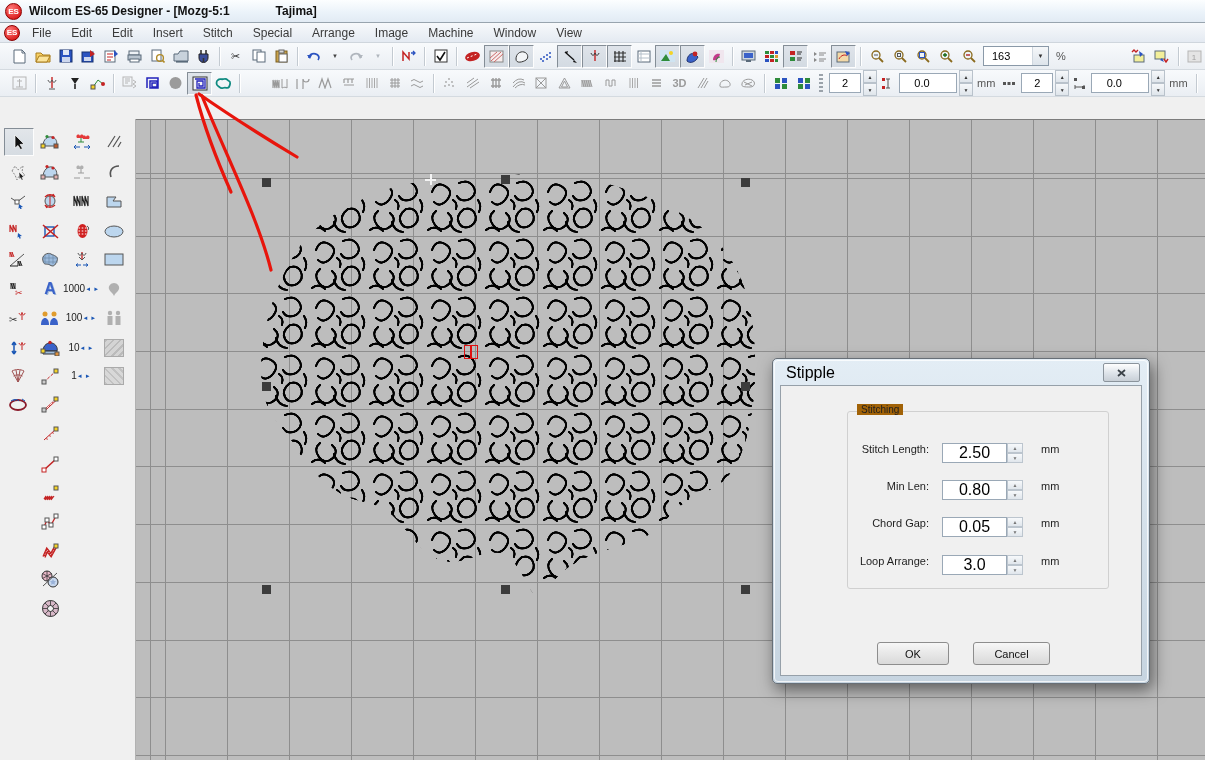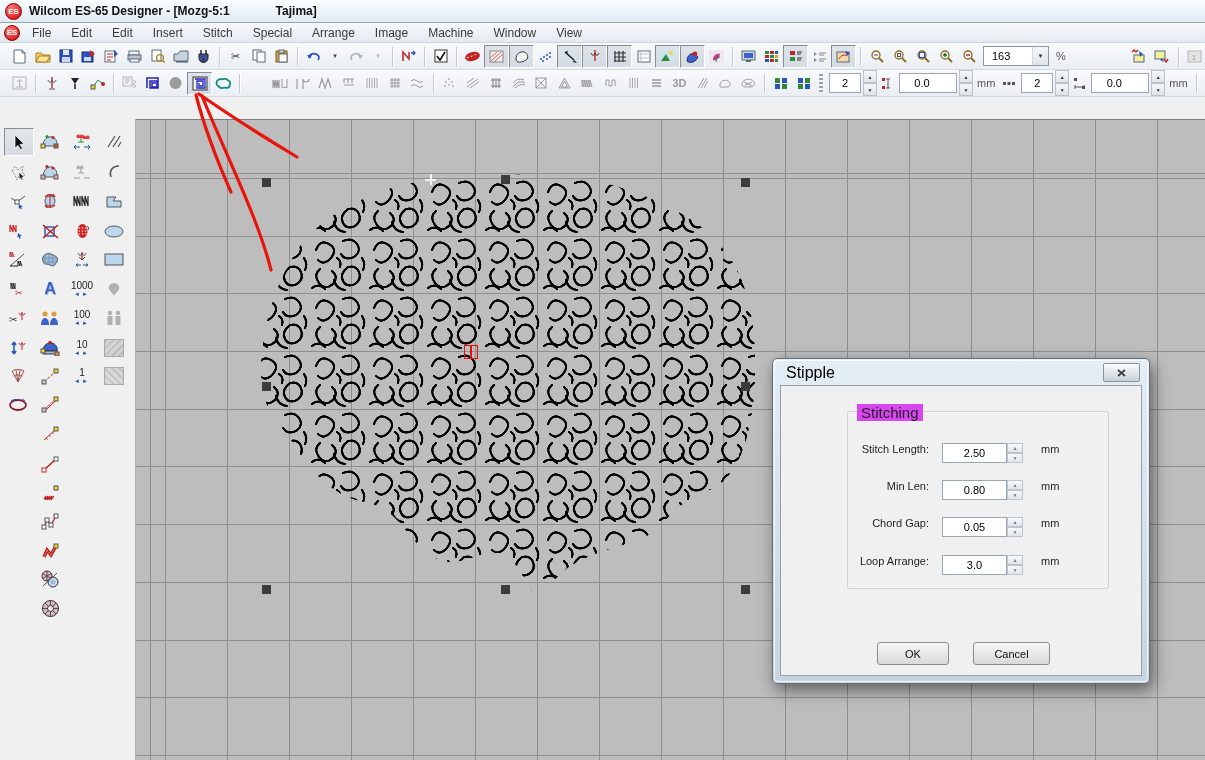--- a/index.html
+++ b/index.html
@@ -53,21 +53,21 @@
   .spb{width:14px;align-self:stretch;display:flex;flex-direction:column;flex:none}
   .spb span{flex:1;display:flex;align-items:center;justify-content:center;
      font-size:5px;color:#333;border:1px solid #b9c2cb;
      background:linear-gradient(#f6f8fa,#dfe5eb)}
   
   #leftpanel{position:absolute;left:0;top:119px;width:135px;bottom:0;
      background:#f0f0f0;border-right:1px solid #b2b2b2}
   .lt{position:absolute;width:28px;height:26px;display:flex;align-items:center;
      justify-content:center;font-size:10px;color:#333}
   .lt.pressed{background:linear-gradient(#e2e6ea,#d6dce2)}
-  .scale-num{display:flex;flex-direction:column;align-items:center;line-height:1;
+  .scale-num{display:flex;flex-direction:row;align-items:center;line-height:1;
      font-size:10px;color:#222}
   .scale-num .arr{font-size:6px;color:#1b57b5;letter-spacing:2px}
   .texbox{width:18px;height:16px;background:#c9c9c9;border:1px solid #aaa;
      background-image:repeating-linear-gradient(135deg,#bbb 0 2px,#d4d4d4 2px 5px)}
   
   #canvas{position:absolute;left:136px;top:119px;right:0;bottom:0;
      background-color:#bdbdbd;border-top:1px solid #7c7c7c;
      background-image:
        repeating-linear-gradient(to right,#8e8e8e 0 1px,transparent 1px 62px),
        repeating-linear-gradient(to bottom,#8e8e8e 0 1px,transparent 1px 57.7px);
@@ -91,28 +91,28 @@
      border-radius:4px;pointer-events:none}
   .dlg-title{position:absolute;top:5px;left:13px;font-size:16px;color:#000}
   .dlg-close{position:absolute;top:4px;right:9px;width:35px;height:17px;
      background:linear-gradient(#fefefe,#dde3e9 55%,#c8cfd6);
      border:1px solid #8b949c;border-radius:2px;display:flex;align-items:center;
      justify-content:center}
   .dlg-client{position:absolute;left:7px;right:7px;top:26px;bottom:7px;
      background:#f0f0f0;border:1px solid #96a0a9}
   .groupbox{position:absolute;left:66px;top:25px;width:260px;height:176px;
      border:1px solid #d0d0d0;border-radius:3px}
-  .group-label{position:absolute;top:-8px;left:9px;background:#d946ef;
-     padding:0 4px;font-size:15px;color:#1e1e1e}
+  .group-label{position:absolute;top:-8px;left:9px;background:#a16207;
+     padding:0 4px;font-size:10px;color:#1e1e1e}
   .frow{position:absolute;left:0;width:100%;height:20px;display:flex;
      align-items:flex-start;font-size:11px;color:#1e1e1e}
   .flabel{width:148px;text-align:right;flex:none}
   .fedit{margin-left:13px;width:63px;height:18px;background:#fff;
      border:1px solid #9aa8b6;display:flex;align-items:center;
-     justify-content:center;font-size:11px;color:#000;flex:none}
+     justify-content:center;font-size:16px;color:#000;flex:none}
   .fspb{width:16px;height:20px;display:flex;flex-direction:column;flex:none}
   .fspb span{flex:1;display:flex;align-items:center;justify-content:center;
      font-size:5px;color:#777;border:1px solid #bcc5ce;
      background:linear-gradient(#f7f9fb,#e0e6ec)}
   .funit{margin-left:18px;flex:none}
   .cbrow{position:absolute;top:222px;left:0;width:100%;display:flex;
      align-items:center;font-size:11px;color:#1e1e1e}
   .cblabel{width:164px;text-align:right;flex:none}
   .cbox{margin-left:5px;width:13px;height:13px;background:linear-gradient(#fff,#e9eef3);
      border:1px solid #7f94ab;display:flex;align-items:center;justify-content:center;

